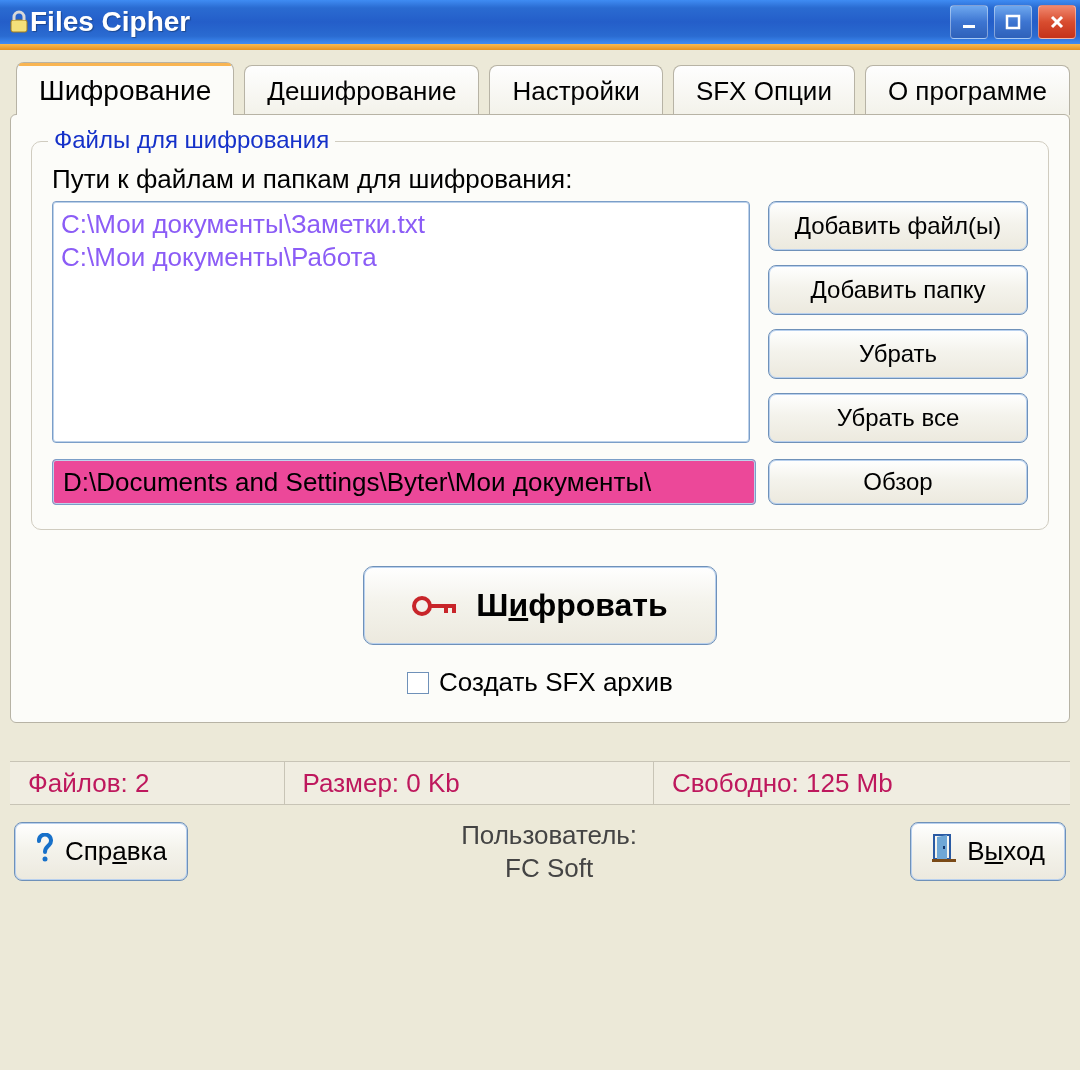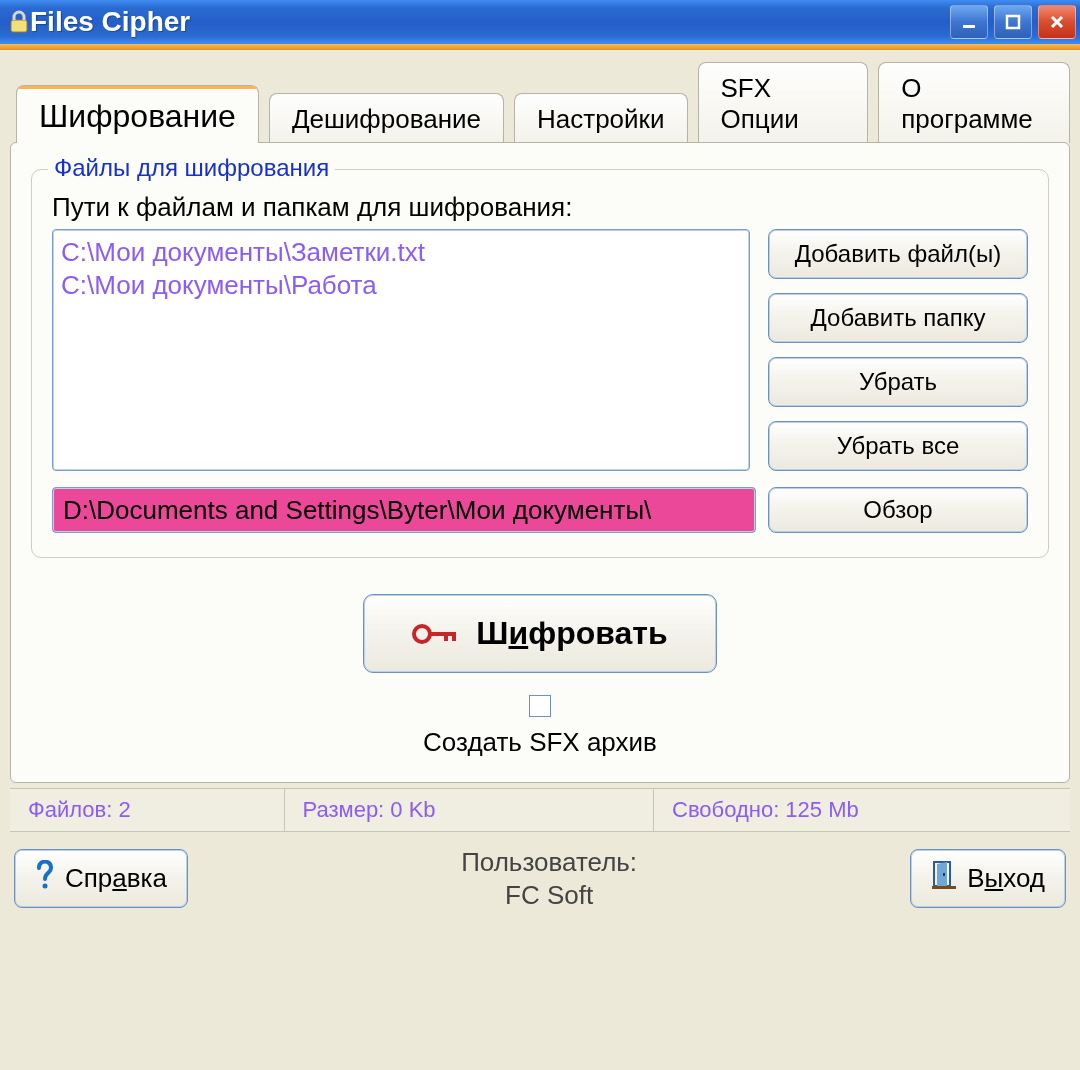--- a/index.html
+++ b/index.html
@@ -71,21 +71,21 @@
     background: linear-gradient(to bottom,#fefefe,#f3f2ea);
     border: 1px solid #b7b3a5;
     border-bottom: none;
     border-top-left-radius: 8px;
     border-top-right-radius: 8px;
     cursor: default;
     position:relative;
   }
   .tab.active {
     background: #fcfcf9;
-    font-size: 32px;
+    font-size: 28px;
     padding-top: 12px;
     z-index: 3;
   }
   .tab.active::before {
     content:"";
     position:absolute;
     top:0; left:2px; right:2px; height:3px;
     background:#f9b552;
     border-radius:3px 3px 0 0;
   }
@@ -201,36 +201,35 @@
   .sfx-row {
     margin-top: 22px;
     text-align:center;
   }
   .checkbox {
     display:inline-flex;
     align-items:center;
     gap:10px;
     font-size:26px;
     color:#000;
-    flex-direction:column;
   }
   .checkbox .box {
     width:22px;height:22px;
     border:1px solid #6f91b9;
     background:#fff;
   }
 
   
   .statusbar {
-    margin-top: 5px;
+    margin-top: 38px;
     border-top: 1px solid #c8c4b6;
     border-bottom: 1px solid #c8c4b6;
     display:flex;
-    font-size:22px;
-    color:#8b5cf6;
+    font-size:26px;
+    color:#be185d;
     height:44px;
     align-items:center;
     background:#f0ede1;
   }
   .statusbar .cell {
     padding: 0 18px;
     border-right: 1px solid #c8c4b6;
     height:100%;
     display:flex;
     align-items:center;

